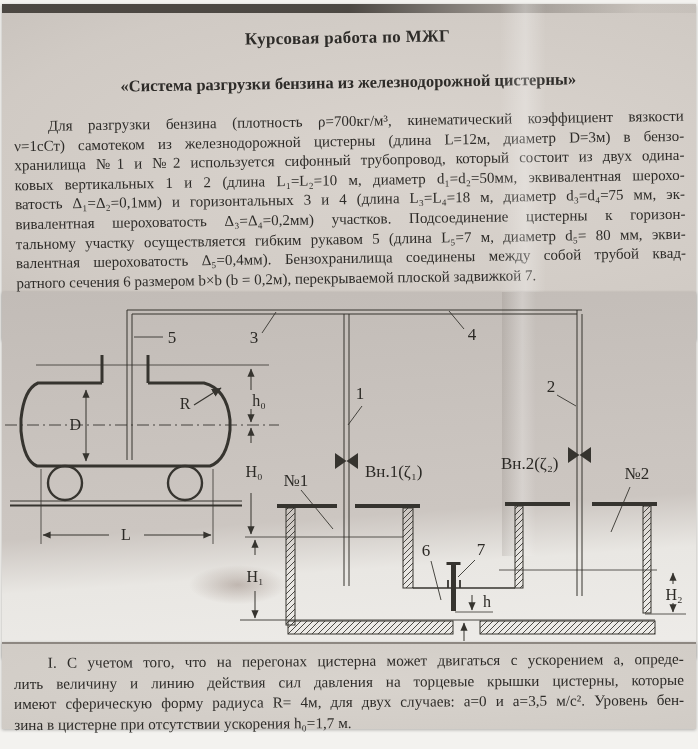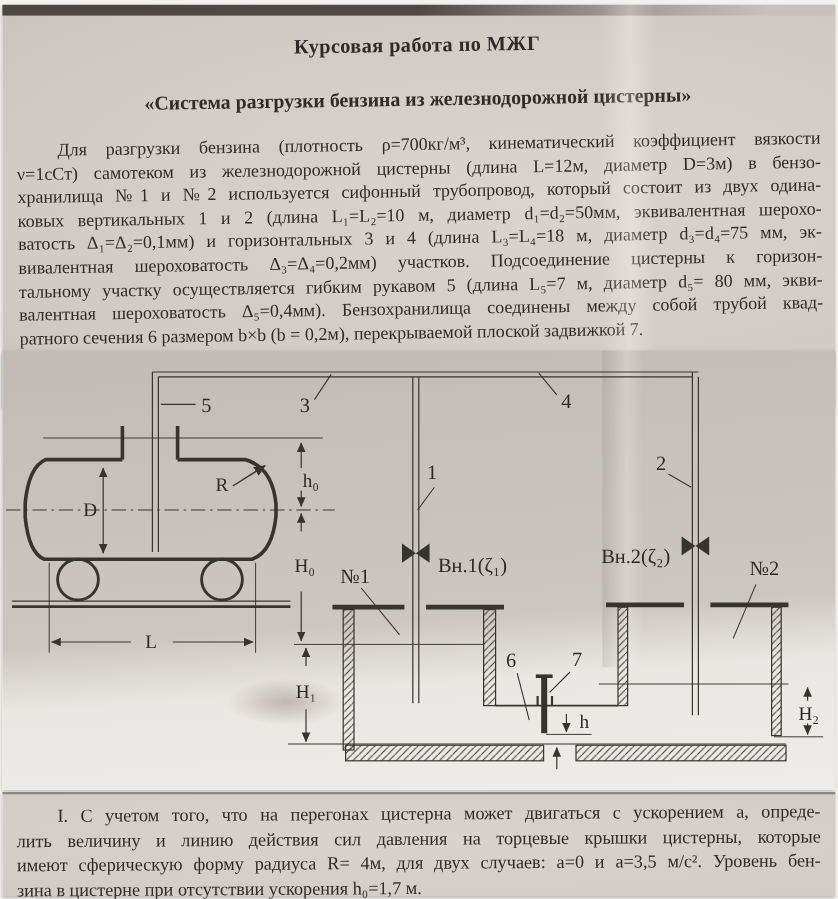--- a/index.html
+++ b/index.html
@@ -36,21 +36,21 @@
     background:
       radial-gradient(70px 28px at 34% 80%, rgba(96,70,58,.30), transparent 70%),
       linear-gradient(176deg, #c2bcb7 0%, #cbc5c0 52%, #ccc6c1 60%, #e9e7e3 73%, #eeece9 100%);
   }
   #strip-mid::before{
     content:"";position:absolute;left:500px;top:0;height:72%;width:34px;
     background:linear-gradient(90deg, rgba(120,112,105,.18), rgba(255,255,255,.22) 60%, transparent);
   }
   
   #strip-bottom{
-    top:660px;height:85px;
+    top:642px;height:85px;
     border-top:2px solid #8d8781;
     background:radial-gradient(130% 130% at 52% 42%, #d8d3cd 0%, #cfcac4 70%, #c2bdb7 100%);
   }
   .tilt-b{transform:rotate(-.35deg);transform-origin:50% 50%;}
   .task{margin:7px 12px 0 12px;font-size:15.2px;line-height:20.6px;}
   
   #diagram{position:absolute;left:3px;top:1px;}
   .ln{stroke:#36342f;fill:none;}
   .ink{fill:#36342f;}
   text{font-family:"Liberation Serif","DejaVu Serif",serif;fill:#2c2a26;}

